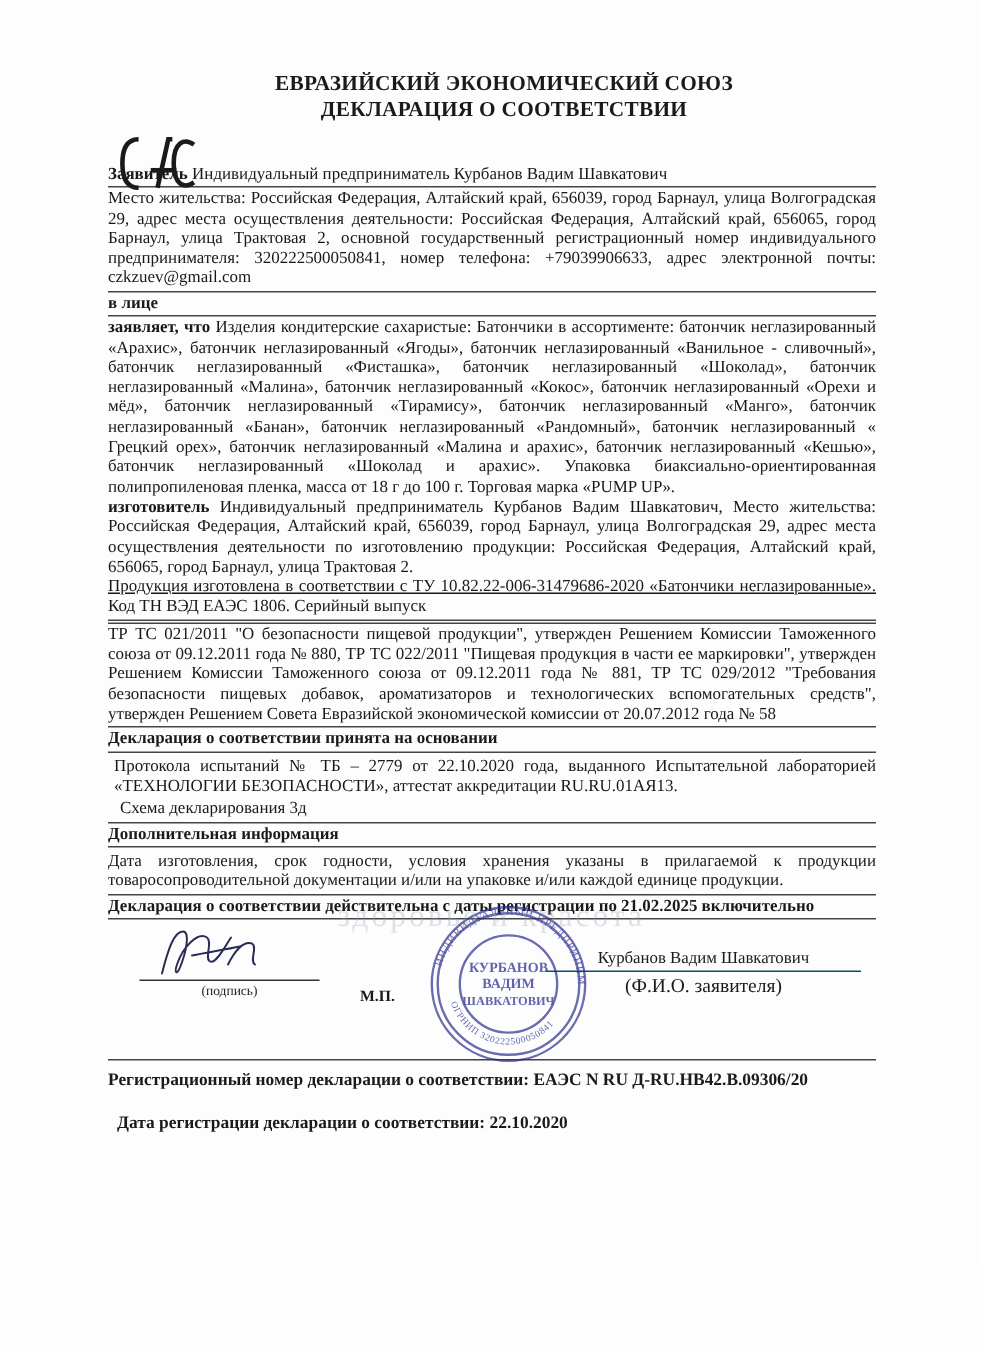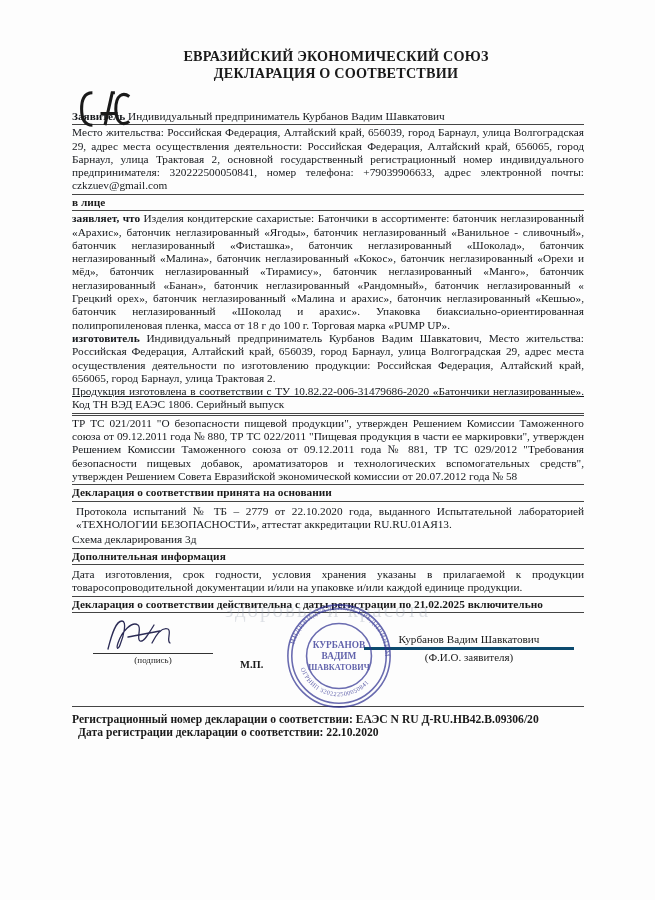--- a/index.html
+++ b/index.html
@@ -139,45 +139,45 @@
   }
   .sig-right {
     position: absolute;
     right: 10px;
     top: 14px;
     width: 210px;
     text-align: center;
     font-size: 11.2px;
   }
   .sig-right .fio {
-    border-top: 3px solid #0c4a6e;
+    border-top: 1px solid #0c4a6e;
     margin-top: 2px;
     padding-top: 1px;
-    font-size: 11px;
+    font-size: 13px;
   }
 
   
   .stamp {
     position: absolute;
     left: 208px;
     top: -22px;
     width: 118px;
     height: 118px;
     z-index: 4;
     opacity: 0.82;
   }
   .reg-num {
     font-weight: bold;
     font-size: 11.6px;
     margin-top: 6px;
   }
   .reg-date {
     font-weight: bold;
     font-size: 11.6px;
-    margin-top: 0;
+    margin-top: 16px;
     margin-left: 6px;
   }
   .ml { margin-left: 4px; }
 </style>
 </head>
 <body>
 
 <div class="page">
 
   <div class="watermark2">здоровье и красота</div>
@@ -237,21 +237,21 @@
     <div class="body-text justify">ТР ТС 021/2011 "О безопасности пищевой продукции", утвержден Решением Комиссии Таможенного союза от 09.12.2011 года № 880, ТР ТС 022/2011 "Пищевая продукция в части ее маркировки", утвержден Решением Комиссии Таможенного союза от 09.12.2011 года № 881, ТР ТС 029/2012 "Требования безопасности пищевых добавок, ароматизаторов и технологических вспомогательных средств", утвержден Решением Совета Евразийской экономической комиссии от 20.07.2012 года № 58</div>
 
     <div class="hline"></div>
 
     <div class="bold-line">Декларация о соответствии принята на основании</div>
 
     <div class="hline"></div>
 
     <div class="body-text justify ml" style="margin-top:3px;">Протокола испытаний № ТБ – 2779 от 22.10.2020 года, выданного Испытательной лабораторией «ТЕХНОЛОГИИ БЕЗОПАСНОСТИ», аттестат аккредитации RU.RU.01АЯ13.</div>
 
-    <div class="body-text" style="margin-top:2px;">
+    <div class="body-text" style="margin-top:2px;margin-left:8px;">
       <span>Схема декларирования</span>
       <span>3д</span>
     </div>
 
     <div class="hline"></div>
 
     <div class="bold-line">Дополнительная информация</div>
 
     <div class="hline"></div>
 

